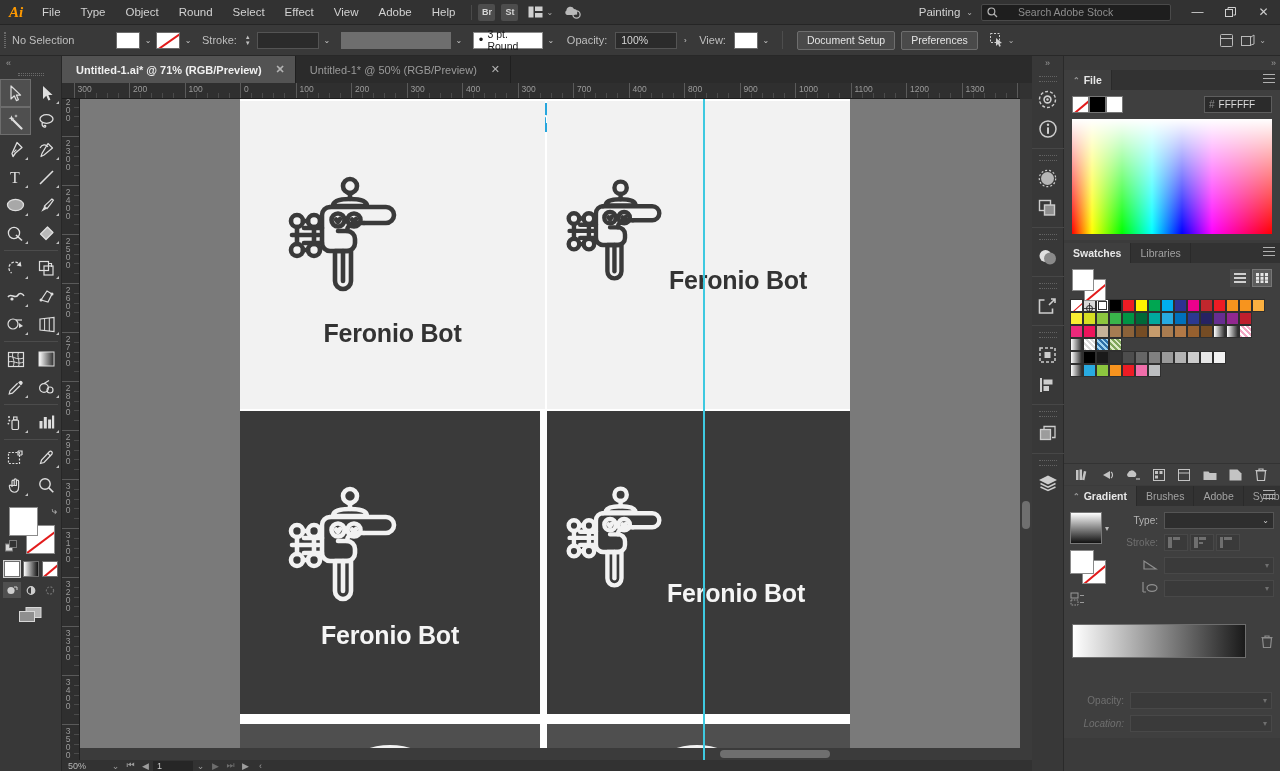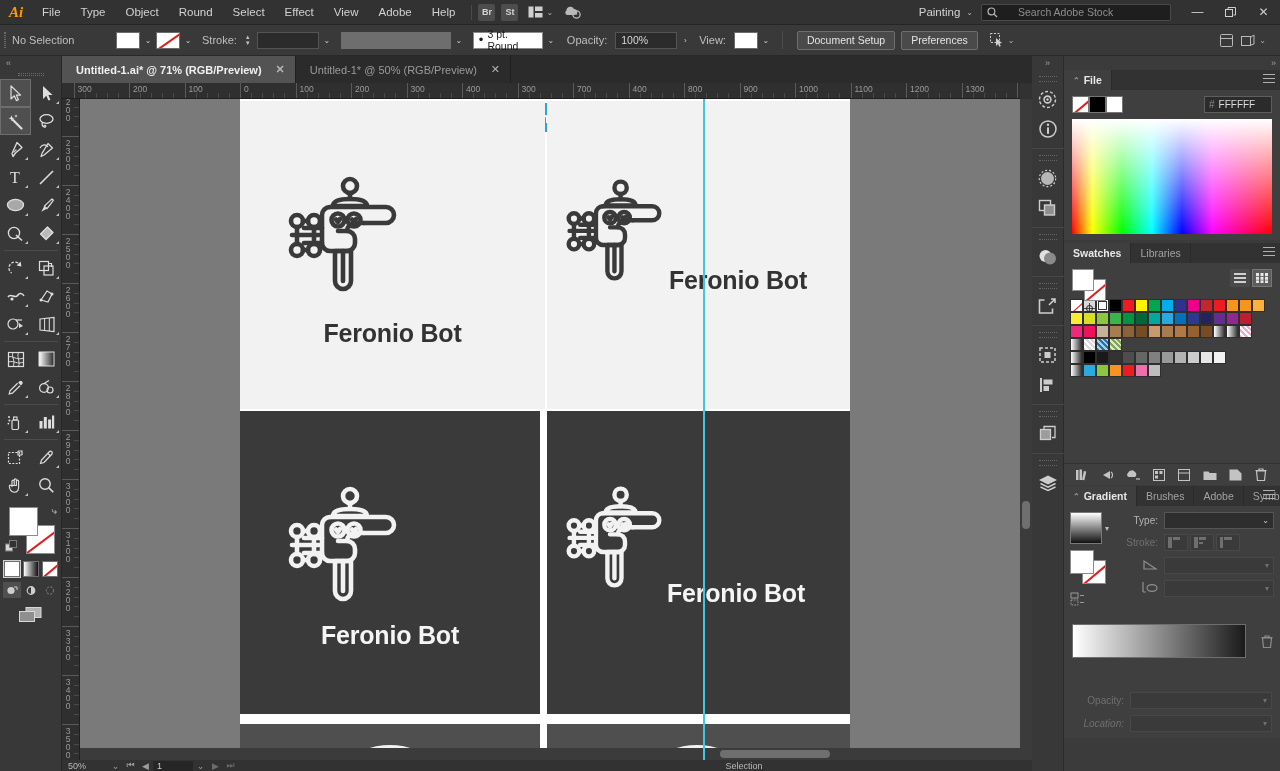--- a/index.html
+++ b/index.html
@@ -972,21 +972,20 @@
 
   <div class="statusbar">
     <div class="sb-zoom">50%</div>
     <div class="sb-ctl">⌄</div>
     <div class="sb-ctl">⏮</div>
     <div class="sb-ctl">◀</div>
     <div class="sb-page">1</div>
     <div class="sb-ctl">⌄</div>
     <div class="sb-ctl dim">▶</div>
     <div class="sb-ctl dim">⏭</div>
-    <div class="sb-tool">Selection</div>
     <div class="sb-ctl">▶</div>
     <div class="sb-ctl">‹</div>
   </div>
 
   <div class="dock-rail">
     <div class="rail-collapse">»</div>
 
     <div class="rail-grp">
       <div class="rail-handle"></div>
       <div class="rail-ico">

